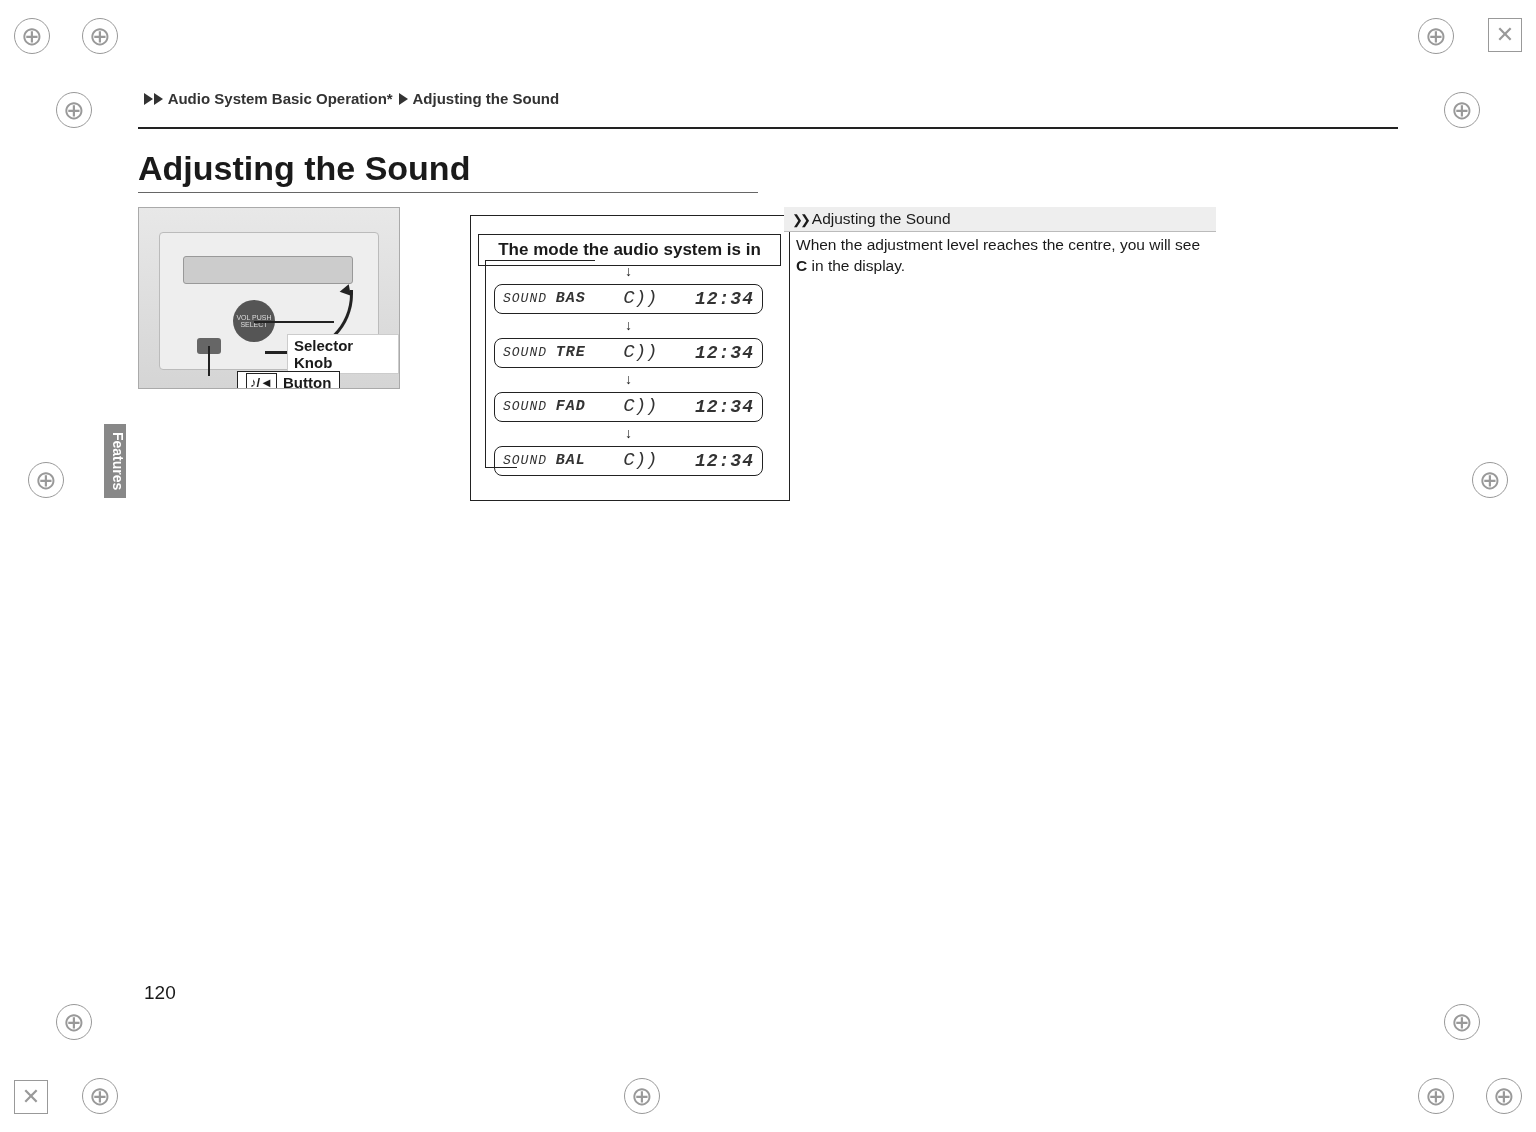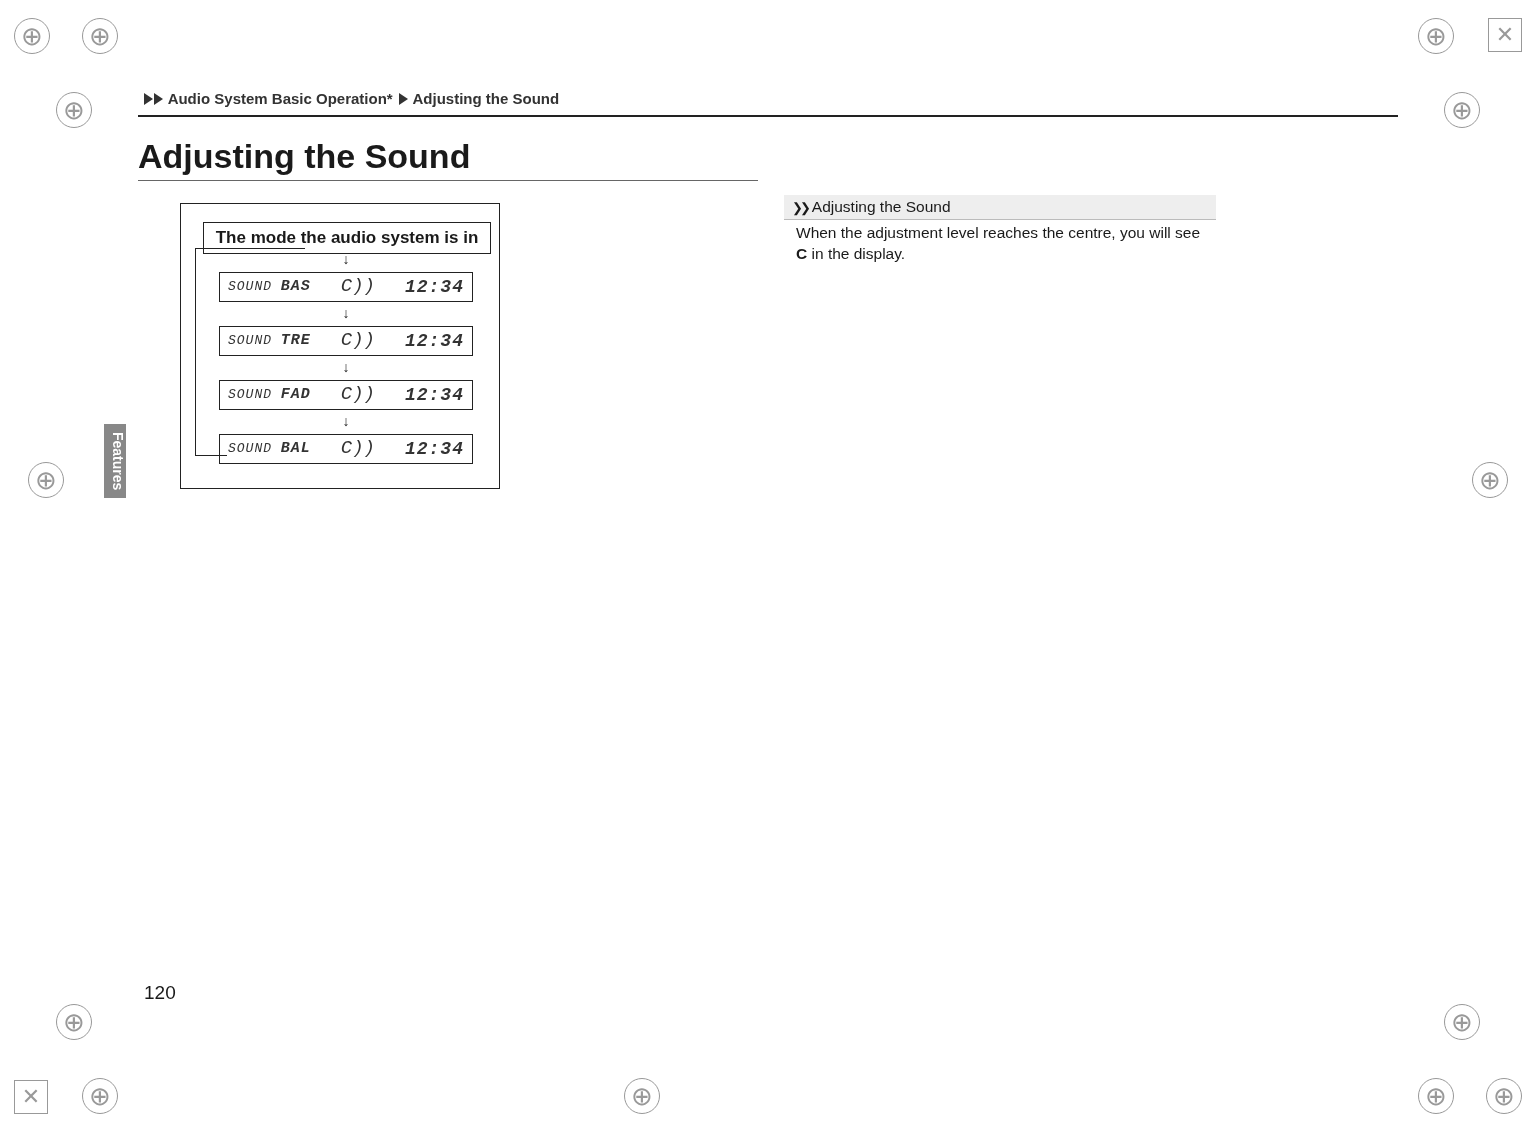--- a/index.html
+++ b/index.html
@@ -33,21 +33,21 @@
   
   .page {
     position: absolute;
     top: 90px; left: 138px; right: 138px; bottom: 90px;
   }
   .breadcrumb {
     font-size: 15px;
     font-weight: 700;
     color: #333;
     margin-left: 6px;
-    margin-bottom: 8px;
+    margin-bottom: 20px;
   }
   .breadcrumb .tri {
     display:inline-block; width:0; height:0;
     border-top:6px solid transparent;
     border-bottom:6px solid transparent;
     border-left:9px solid #333;
     margin-right:1px;
     vertical-align: -1px;
   }
   .hr { height:1.5px; background:#222; margin-bottom: 20px; }
@@ -126,34 +126,34 @@
     vertical-align: -4px;
   }
   .inline-glyph {
     display:inline-block; font-size:17px; vertical-align:-2px;
   }
   
   .flow {
     margin-left: 42px;
     margin-top: 8px;
     border:1px solid #222;
-    padding: 18px 26px 18px 38px;
+    padding: 18px 26px 18px 23px;
     width: 320px;
     position:relative;
   }
   .flow .top-node {
     border:1.5px solid #222;
     font-weight:700;
     font-size:17px;
     padding:3px 8px;
     text-align:center;
     margin-left:-16px; margin-right:-18px;
   }
   .flow .lcd {
-    border:1px solid #222; border-radius:0;
+    border:1px solid #222; border-radius:8px;
     height:30px;
     display:flex; align-items:center; justify-content:space-between;
     padding:0 8px;
     margin: 6px 0;
     font-family:"Courier New", monospace;
     font-style: italic;
     color:#333;
   }
   .flow .lcd .left { font-size:13px; letter-spacing:1px; }
   .flow .lcd .mode { font-size:15px; font-weight:600; }
@@ -230,20 +230,38 @@
     <span>Adjusting the Sound</span>
   </div>
   <div class="hr"></div>
 
   <h1 class="title">Adjusting the Sound</h1>
   <div class="subhr"></div>
 
   <div style="position:relative;">
     <div class="row">
 
+      <div class="photo">
+        <div class="panel"></div>
+        <div class="screen"></div>
+        <div class="knob">
+          <div style="line-height:1">VOL
+PUSH
+SELECT</div>
+        </div>
+        <div class="btn"></div>
+        <div class="arc"></div>
+        <div class="callout-line1"></div>
+        <div class="callout-label1">Selector Knob</div>
+        <div class="callout-line2"></div>
+        <div class="sound-btn-label">
+          <span class="sound-icon-box">♪/◄</span>
+          <span>Button</span>
+        </div>
+      </div>
 
       <div class="body-text">
 
         <div class="flow">
           <div class="return-line"></div>
           <div class="return-top"></div>
           <div class="return-bot"></div>
 
           <div class="top-node">The mode the audio system is in</div>
           <div class="arrow-down"></div>

